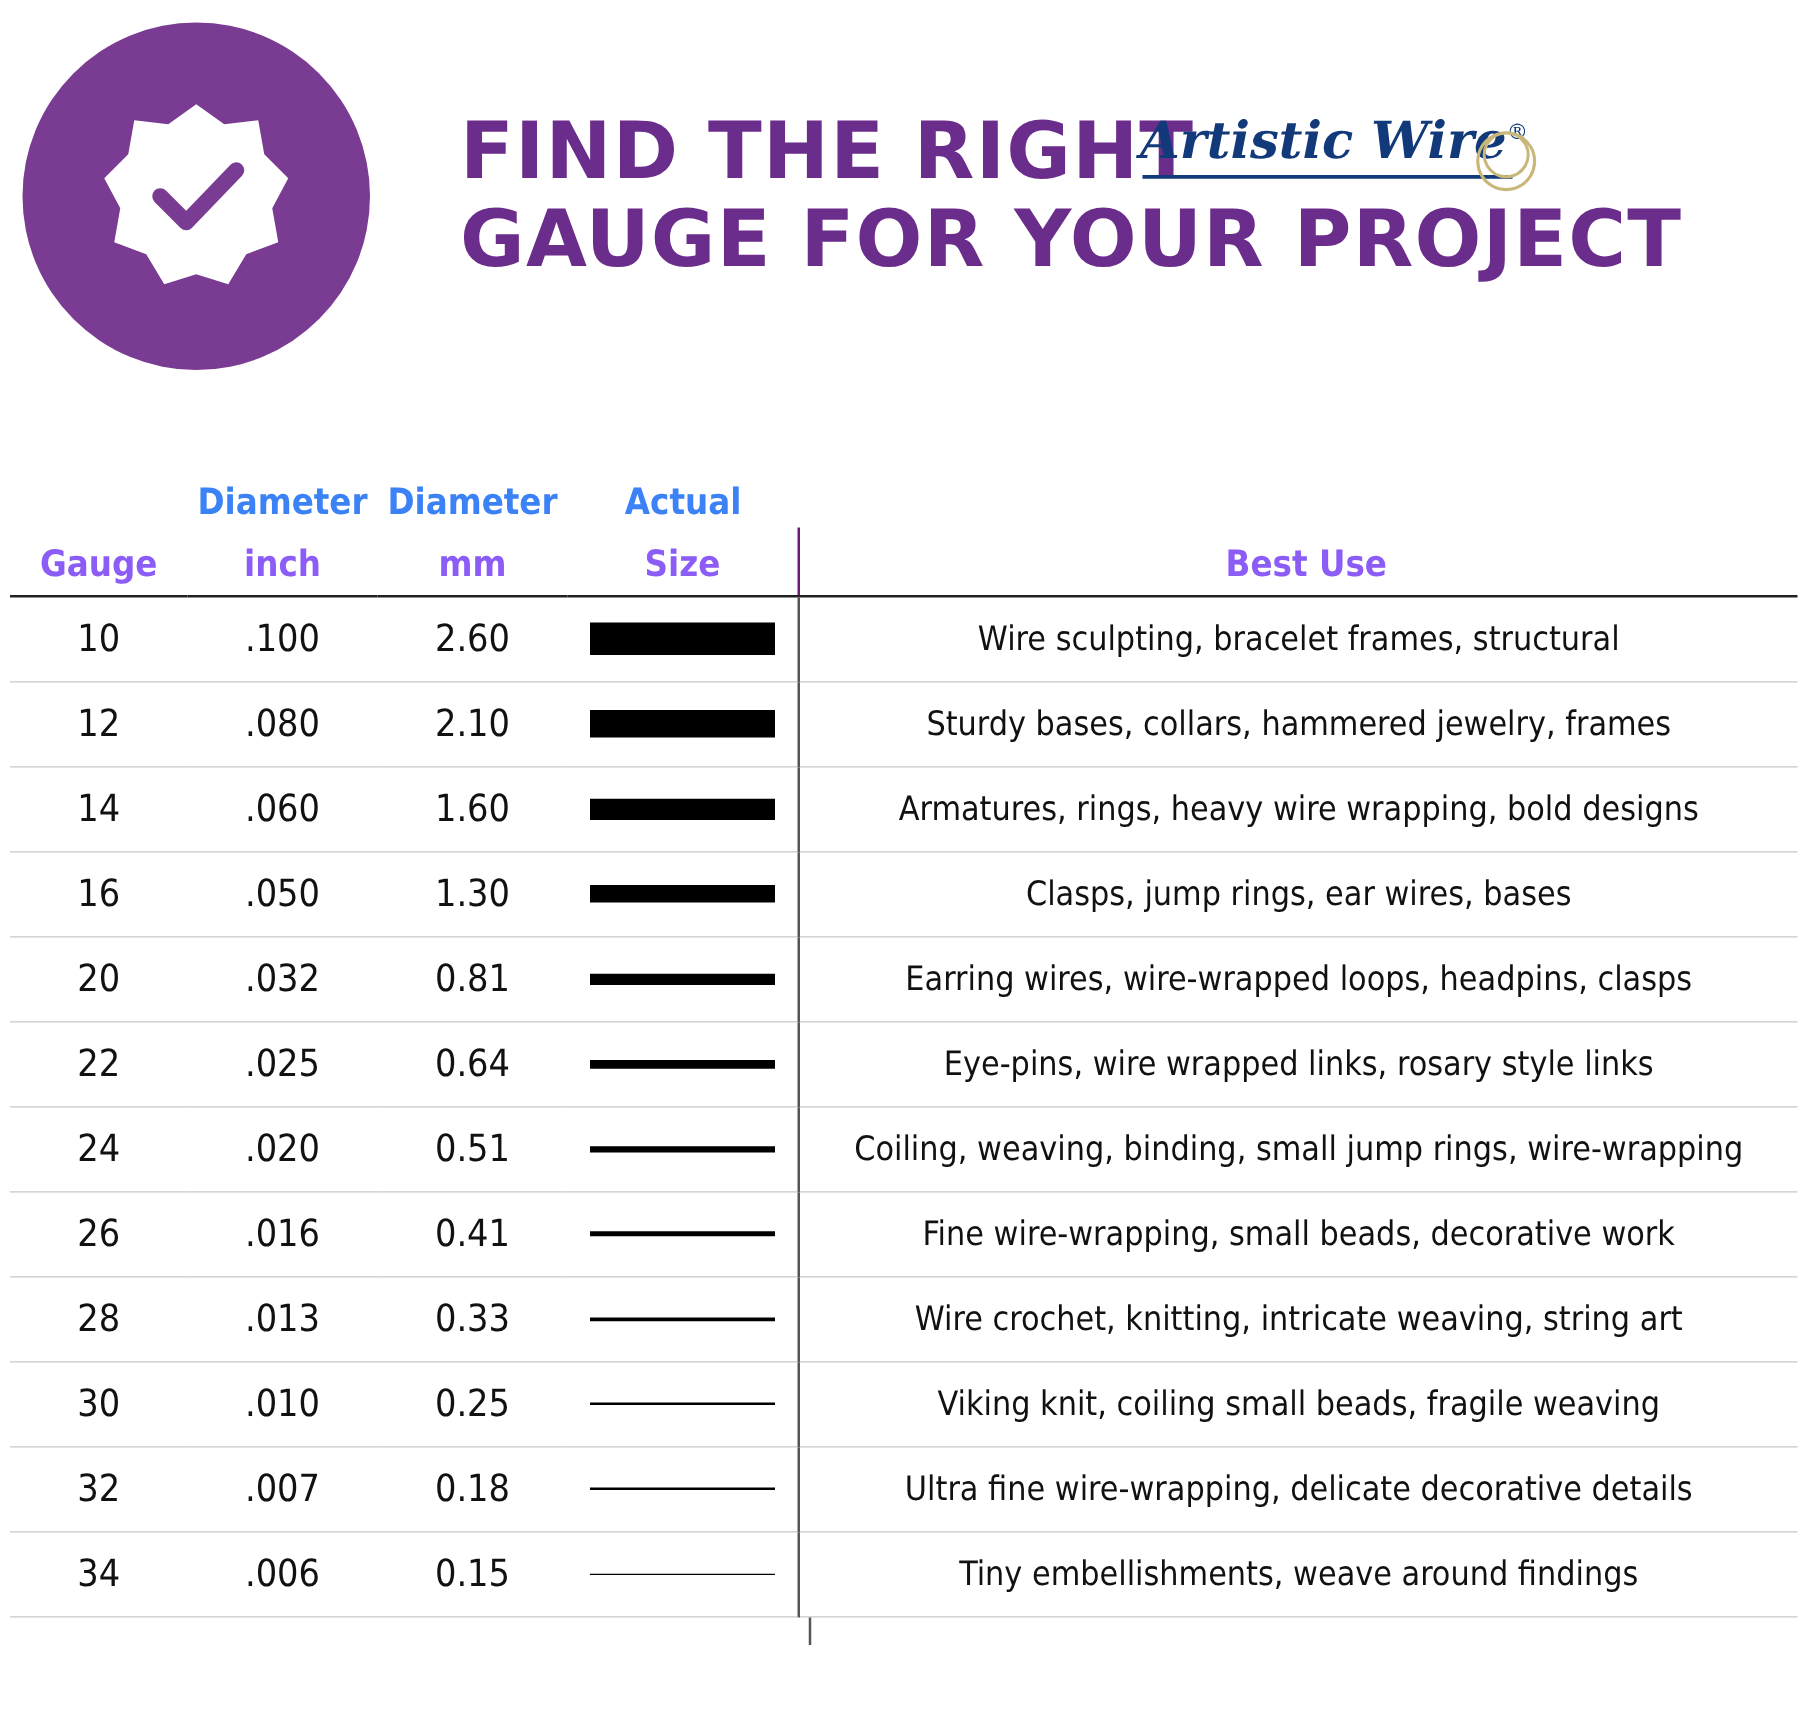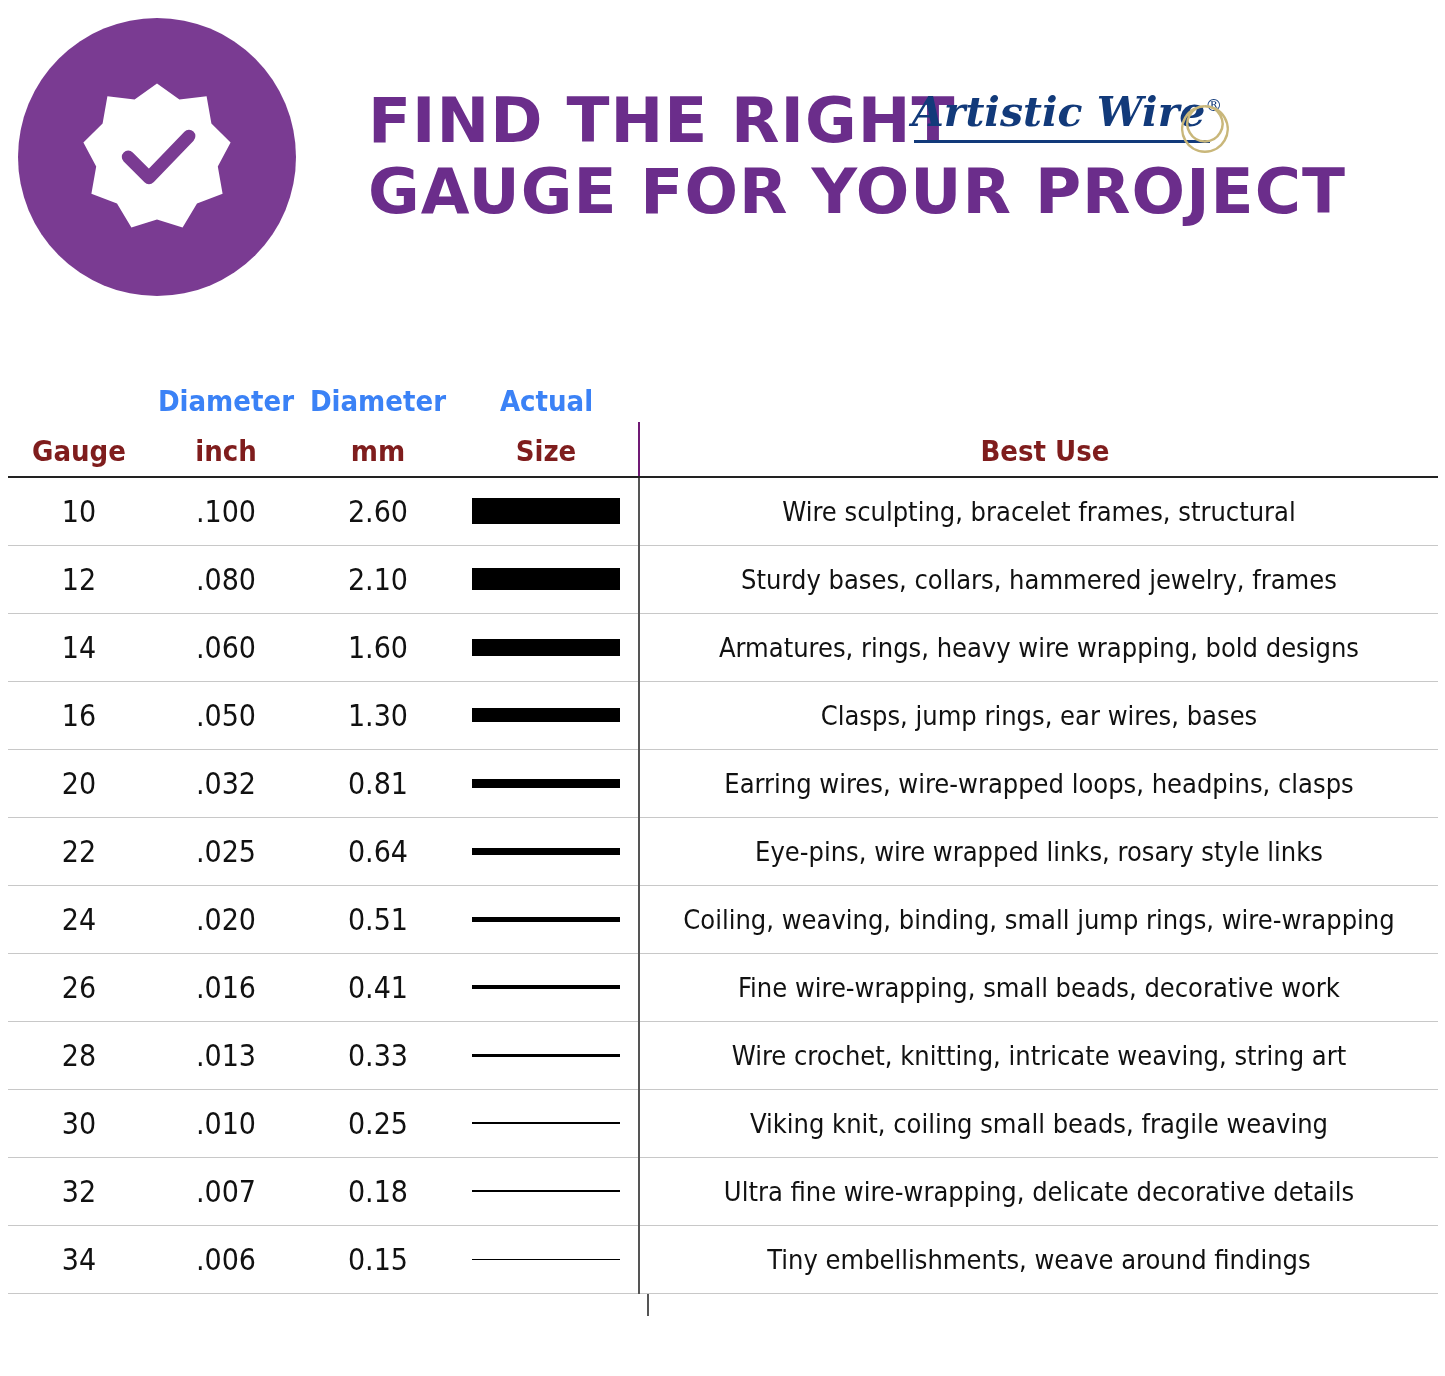--- a/index.html
+++ b/index.html
@@ -121,21 +121,21 @@
     height: 56px;
   }
   .head-bottom td {
     border: none;
     border-bottom: 2px solid #222;
     vertical-align: bottom;
     padding: 0 0 8px 0;
     text-align: center;
     font-weight: bold;
     font-size: 29px;
-    color: #7f1d1d;
+    color: #8b5cf6;
     height: 46px;
   }
   .head-bottom td.use-head {
     border-left: 2px solid #701a75;
     padding-left: 12px;
   }
 
   tbody tr { height: 68px; margin-top: 44px; }
   tbody td {
     border-bottom: 1px solid #c8c8c8;

